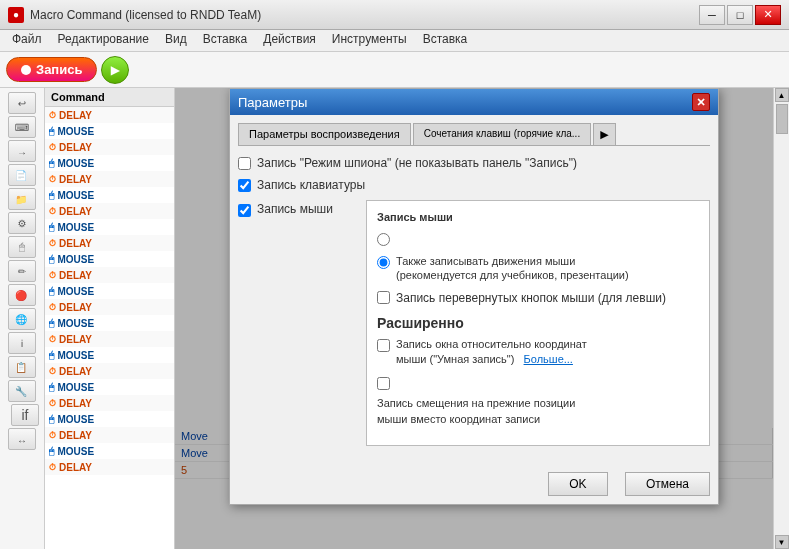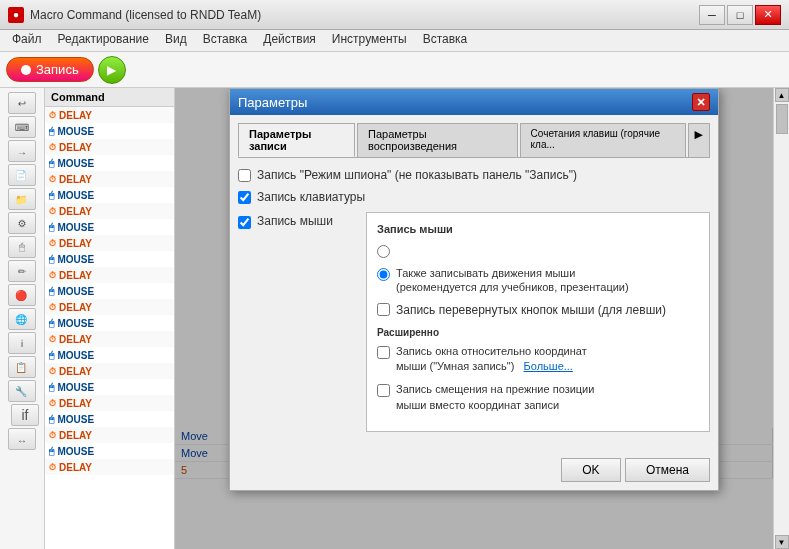--- a/index.html
+++ b/index.html
@@ -58,21 +58,21 @@
       padding: 0 6px;
       gap: 4px;
     }
     .record-btn {
       background: linear-gradient(to bottom, #ff6a00, #ee0979);
       border: 1px solid #c04000;
       border-radius: 14px;
       color: white;
       padding: 4px 14px;
       font-size: 13px;
-      font-weight: normal;
+      font-weight: bold;
       cursor: pointer;
       display: flex; align-items: center; gap: 5px;
     }
     .record-dot { width: 10px; height: 10px; background: white; border-radius: 50%; }
     .play-btn {
       width: 28px; height: 28px; background: linear-gradient(to bottom, #90ee40, #5ab000);
       border: 1px solid #4a9000; border-radius: 50%; cursor: pointer;
       display: flex; align-items: center; justify-content: center; color: white; font-size: 12px;
     }
 
@@ -256,30 +256,30 @@
       align-items: flex-start;
       gap: 6px;
       margin-bottom: 8px;
       font-size: 11px;
     }
     .radio-input { margin-top: 2px; cursor: pointer; }
     .radio-label { font-size: 11px; color: #333; line-height: 1.3; }
 
     
     .expanded-section { margin-top: 10px; }
-    .expanded-title { font-size: 10px; font-weight: bold; color: #333; margin-bottom: 6px; }
+    .expanded-title { font-size: 14px; font-weight: bold; color: #333; margin-bottom: 6px; }
 
     
     .link { color: #0066cc; text-decoration: underline; cursor: pointer; font-size: 11px; }
 
     
     .dialog-footer {
       display: flex;
       justify-content: flex-end;
-      gap: 4px;
+      gap: 17px;
       padding: 10px 8px 8px;
     }
     .dialog-btn {
       padding: 4px 20px;
       background: linear-gradient(to bottom, #f8f8f8, #ddd);
       border: 1px solid #aaa;
       cursor: pointer;
       font-size: 12px;
       min-width: 60px;
       text-align: center;
@@ -469,21 +469,20 @@
       <div class="dialog">
 
         <div class="dialog-title-bar">
           <span>Параметры</span>
           <button class="dialog-close-btn">✕</button>
         </div>
 
         <div class="dialog-content">
 
           <div class="tabs">
-            <div class="tab active">Параметры записи</div>
             <div class="tab">Параметры воспроизведения</div>
             <div class="tab" style="font-size:10px;">
               Сочетания клавиш (горячие кла...
             </div>
             <div class="tab-more">▶</div>
           </div>
 
           <div class="checkbox-row">
             <input type="checkbox" class="checkbox-input" style="">
             <span class="label-text">Запись "Режим шпиона" (не показывать панель "Запись")</span>
@@ -522,21 +521,21 @@
 
                 <div class="checkbox-row" style="align-items: flex-start;">
                   <input type="checkbox" class="checkbox-input" style="margin-top: 2px;">
                   <span style="font-size:11px; color:#333; line-height:1.4;">
                     Запись окна относительно координат<br>
                     мыши ("Умная запись") &nbsp;
                     <span class="link">Больше...</span>
                   </span>
                 </div>
 
-                <div class="checkbox-row" style="align-items: flex-start;">
+                <div class="checkbox-row" style="align-items: flex-start; flex-direction: column;">
                   <input type="checkbox" class="checkbox-input" style="margin-top: 2px;">
                   <span style="font-size:11px; color:#333; line-height:1.4;">
                     Запись смещения на прежние позиции<br>
                     мыши вместо координат записи
                   </span>
                 </div>
               </div>
             </div>
           </div>
         </div>

